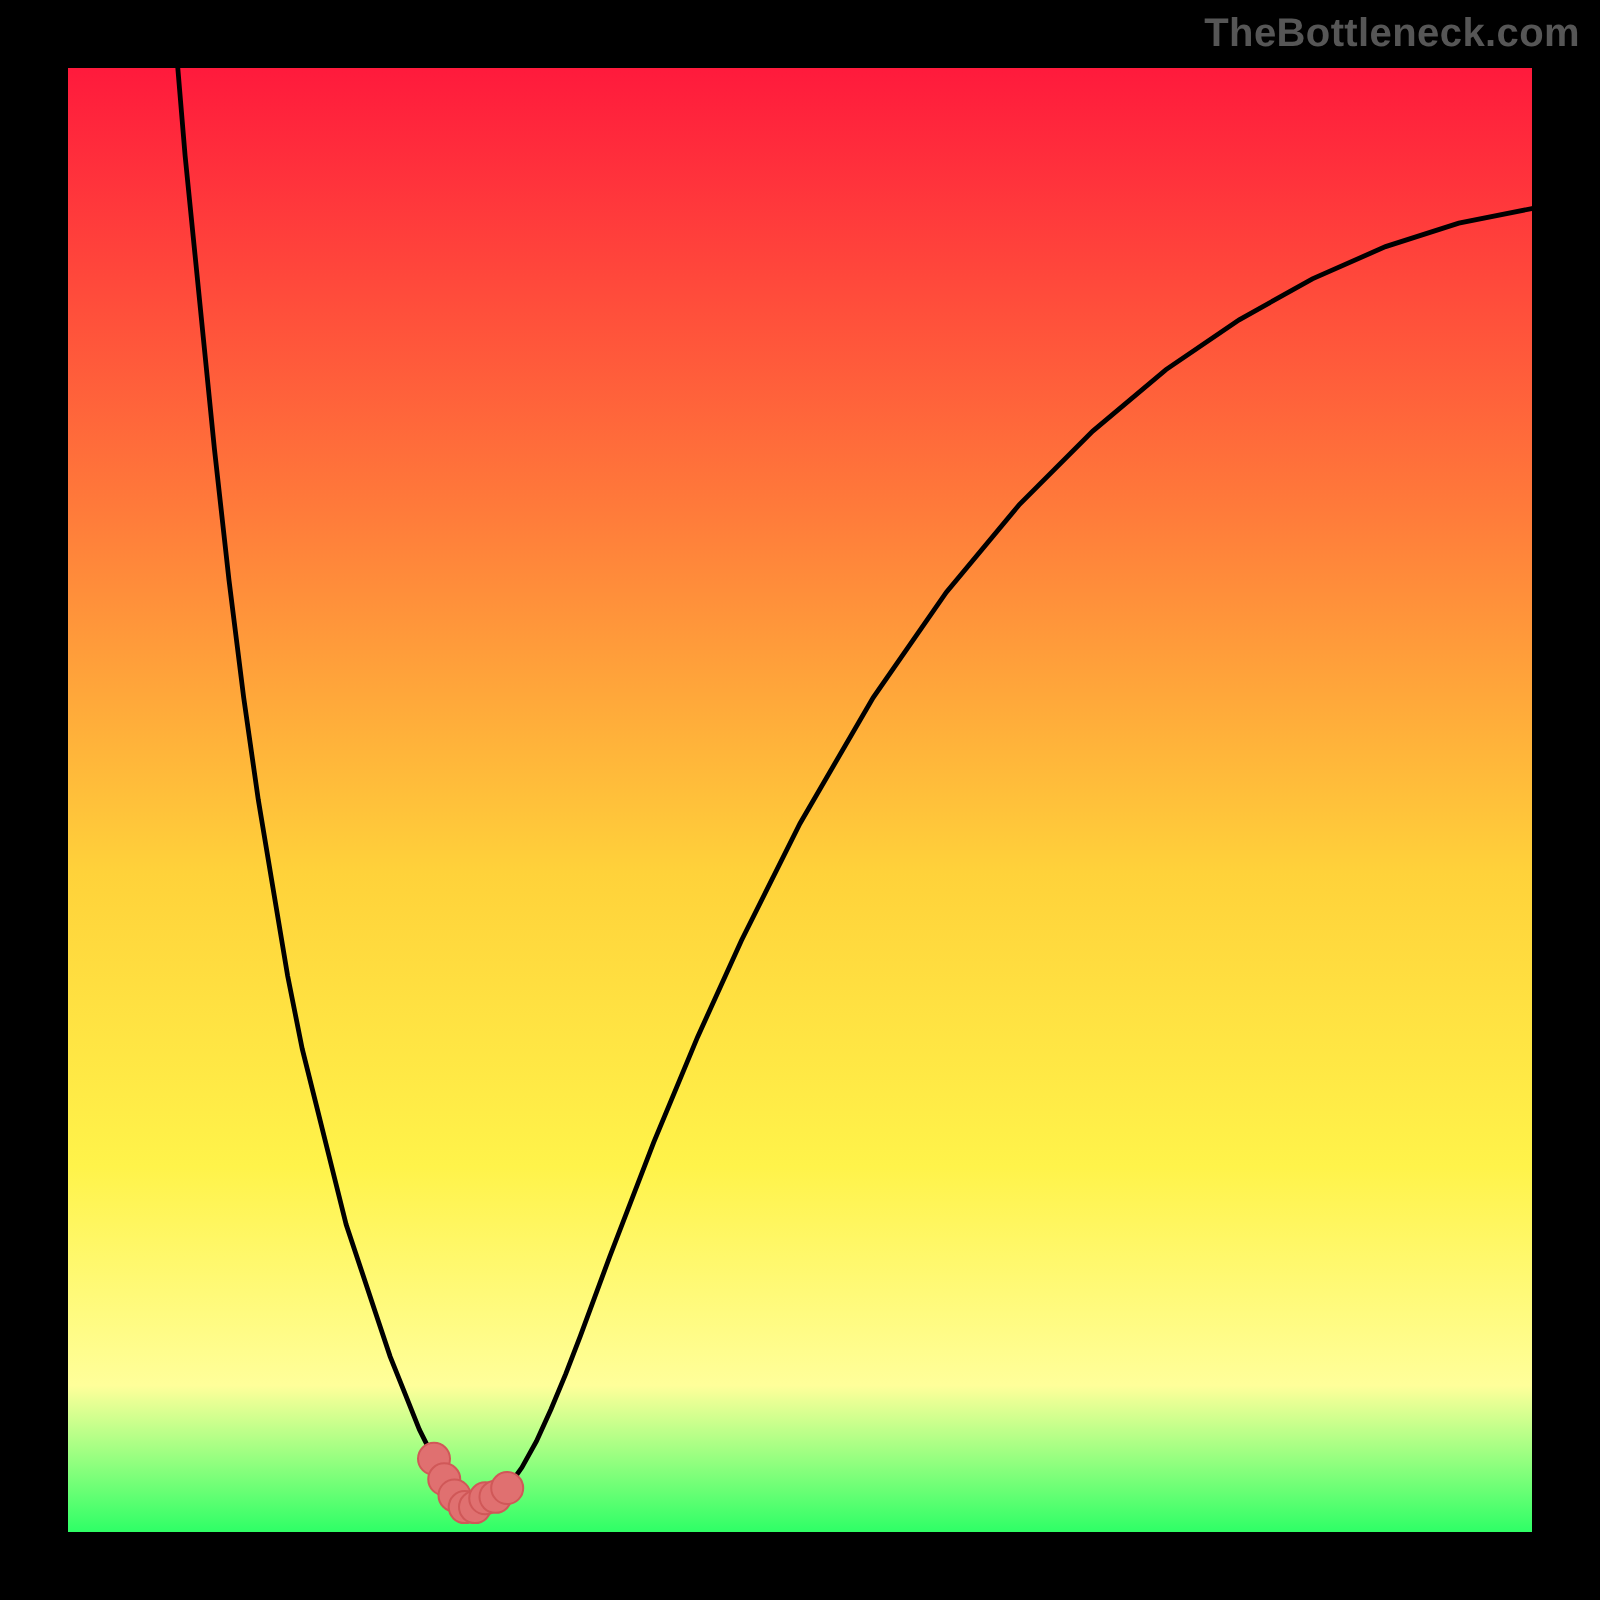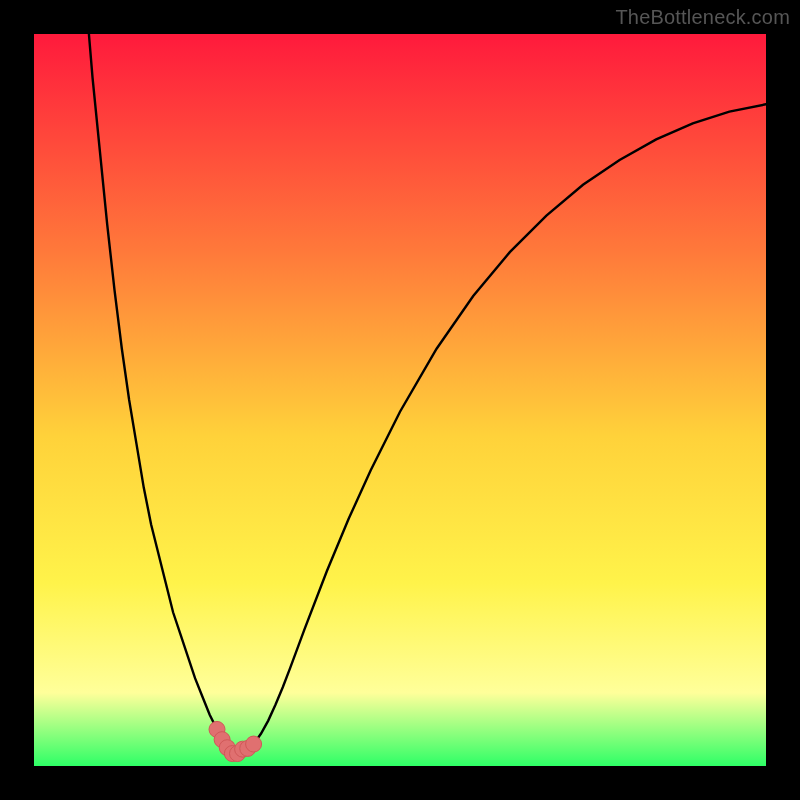--- a/index.html
+++ b/index.html
@@ -16,21 +16,21 @@
     width: 800px;
     height: 800px;
     background: #000;
   }
   .watermark {
     position: absolute;
     top: 6px;
     right: 10px;
     color: #565656;
     font-size: 20px;
-    font-weight: 400;
+    font-weight: 700;
     letter-spacing: 0.2px;
     z-index: 10;
   }
   .plot-wrap {
     position: absolute;
     left: 34px;
     top: 34px;
     width: 732px;   
     height: 732px;  
     overflow: hidden;

